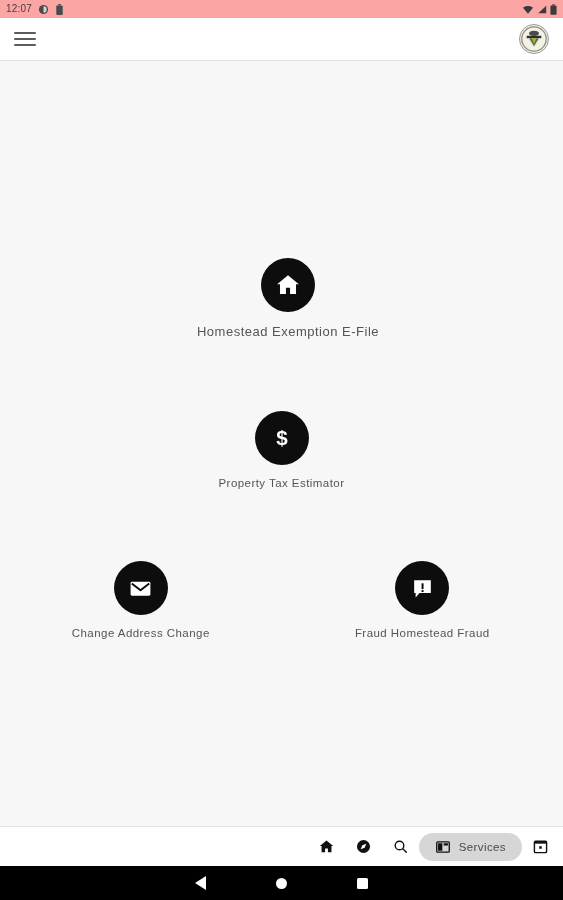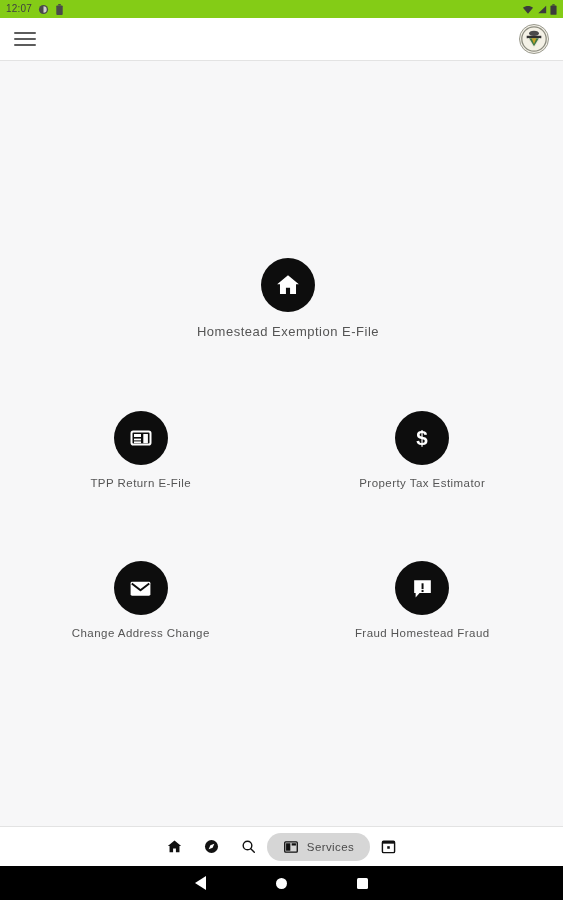--- a/index.html
+++ b/index.html
@@ -16,21 +16,21 @@
     height: 900px;
     display: flex;
     flex-direction: column;
     background: #f7f7f8;
   }
 
   
   .statusbar {
     height: 18px;
     flex: 0 0 18px;
-    background: #84cc16;
+    background: #fca5a5;
     display: flex;
     align-items: center;
     padding: 0 6px;
     color: #3b3b3b;
   }
   .status-left { display: flex; align-items: center; gap: 6px; }
   .status-time {
     font-size: 10px;
     letter-spacing: .2px;
     color: #3f3f3f;
@@ -132,21 +132,21 @@
   .tile-label.lead { font-size: 13px; letter-spacing: .5px; }
 
   
   .bottomnav {
     flex: 0 0 40px;
     height: 40px;
     background: #ffffff;
     border-top: 1px solid #e3e3e3;
     display: flex;
     align-items: center;
-    justify-content: center;
+    justify-content: flex-end;
     padding: 0 4px;
   }
   .navitem {
     display: flex;
     align-items: center;
     justify-content: center;
     gap: 8px;
     height: 28px;
     padding: 0 10px;
     border-radius: 14px;
@@ -252,32 +252,20 @@
               <path d="M12 3 L22 11.2 L19.4 11.2 L19.4 20.2 L13.9 20.2 L13.9 14.6 L10.1 14.6 L10.1 20.2 L4.6 20.2 L4.6 11.2 L2 11.2 Z" fill="#ffffff"></path>
             </svg>
           </div>
           <div class="tile-label lead">Homestead Exemption E-File</div>
         </div>
       </div>
 
       <div class="row-gap"></div>
 
       <div class="tile-row two">
-        <div class="tile">
-          <div class="tile-circle">
-            <svg width="24" height="24" viewBox="0 0 24 24">
-              <rect x="2.5" y="5.5" width="19" height="13" rx="1.8" fill="none" stroke="#ffffff" stroke-width="2"></rect>
-              <rect x="5" y="8" width="7" height="3" fill="#ffffff"></rect>
-              <rect x="5" y="12.6" width="7" height="1.8" fill="#ffffff"></rect>
-              <rect x="5" y="15.4" width="7" height="1.8" fill="#ffffff"></rect>
-              <rect x="14.3" y="8" width="4.6" height="9.2" fill="#ffffff"></rect>
-            </svg>
-          </div>
-          <div class="tile-label">TPP Return E-File</div>
-        </div>
         <div class="tile">
           <div class="tile-circle">
             <svg width="26" height="26" viewBox="0 0 24 24">
               <text x="12" y="18.5" font-family="Liberation Sans, sans-serif" font-size="19" font-weight="bold" fill="#ffffff" text-anchor="middle">$</text>
             </svg>
           </div>
           <div class="tile-label">Property Tax Estimator</div>
         </div>
       </div>
 

